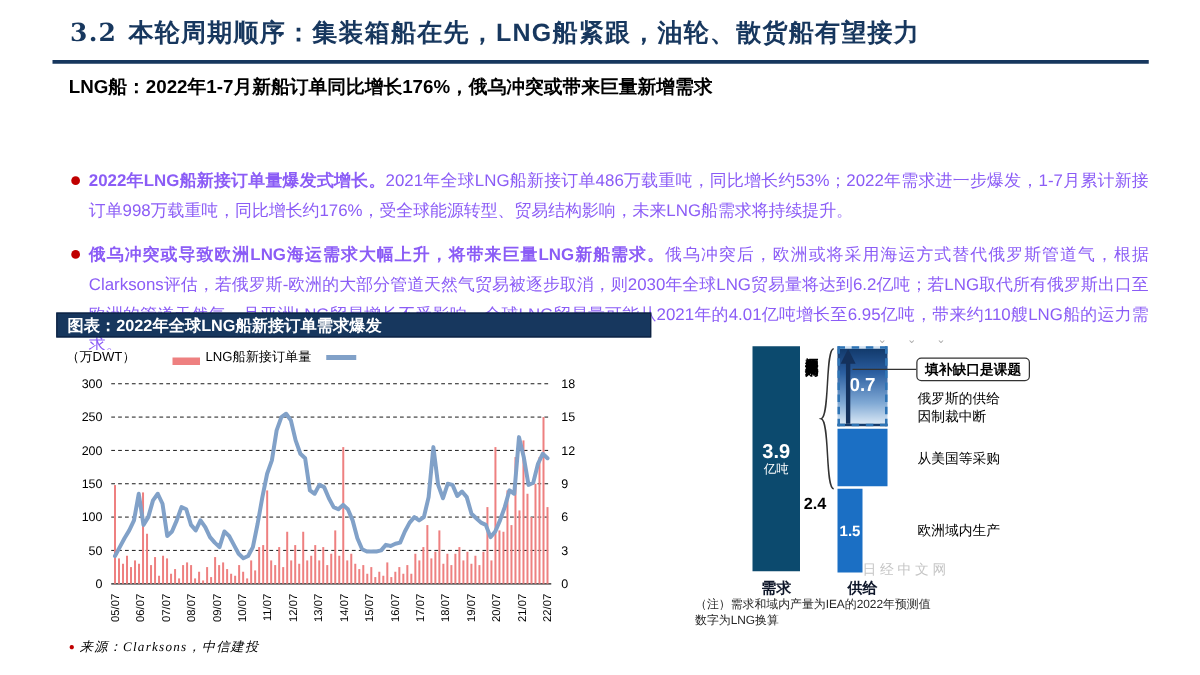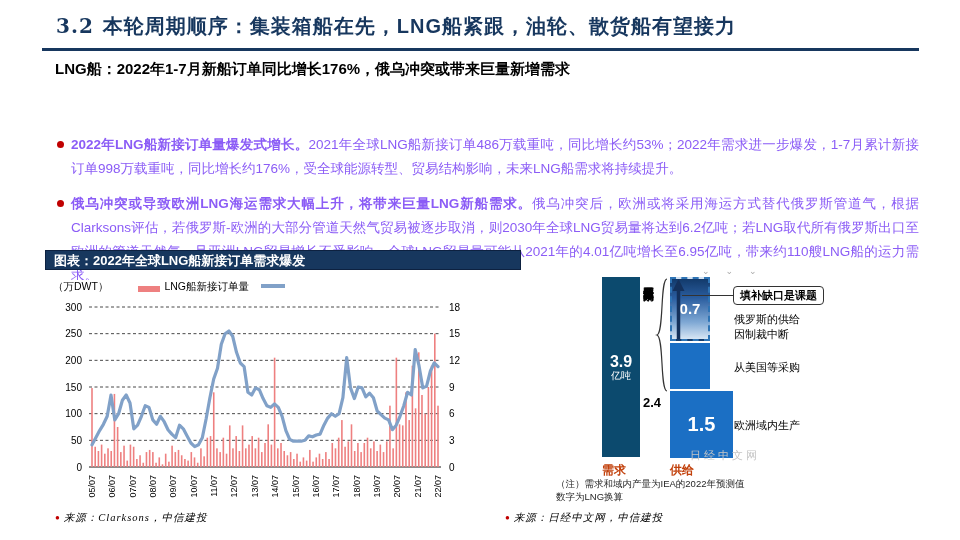--- a/index.html
+++ b/index.html
@@ -36,30 +36,30 @@
   .source{position:absolute;top:511px;font-size:10.5px;font-style:italic;font-family:"Liberation Serif",serif;color:#000;letter-spacing:1px;}
   .src-left{left:55px;} .src-right{left:505px;}
   .src-dot{color:#C00000;font-style:normal;font-size:8px;vertical-align:1px;margin-right:3px;}
 
   
   .nikkei{position:absolute;left:496px;top:272px;width:423px;height:234px;}
   .crop-marks{position:absolute;left:206px;top:-6px;font-size:9px;color:#a9a9a9;letter-spacing:16px;}
   .demand-bar{position:absolute;left:106px;top:5px;width:38px;height:180px;background:#0c4a6e;color:#fff;display:flex;flex-direction:column;align-items:center;justify-content:center;}
   .demand-num{font-size:16px;font-weight:bold;line-height:17px;}
   .demand-unit{font-size:10px;line-height:12px;}
-  .cat-label{position:absolute;top:190px;font-size:12px;font-weight:bold;color:#c2410c;}
+  .cat-label{position:absolute;top:190px;font-size:12px;font-weight:bold;color:#0f172a;text-align:center;}
   .cat-demand{left:106px;width:38px;} .cat-supply{left:174px;width:40px;}
   .gap-text{position:absolute;left:146px;top:6px;writing-mode:vertical-rl;font-size:10.5px;font-weight:bold;color:#000;height:112px;letter-spacing:0.5px;}
   .gap-num{position:absolute;left:147px;top:123px;font-size:13px;font-weight:bold;color:#000;}
   .brace-svg{position:absolute;left:159px;top:5px;}
   .supply-gap-box{position:absolute;left:174px;top:5px;width:40px;height:64px;border:2px dashed #2E74B5;box-sizing:border-box;background:linear-gradient(180deg,#123A6B 0%,#2B5EA0 32%,#7FA8D4 72%,#D8E6F4 100%);}
   .gap-box-num{position:absolute;left:174px;top:28px;width:40px;text-align:center;color:#fff;font-size:15px;font-weight:bold;}
   .arrow-svg{position:absolute;left:176px;top:7px;}
   .supply-mid{position:absolute;left:174px;top:71px;width:40px;height:46px;background:#1B6FC4;}
-  .supply-bot{position:absolute;left:174px;top:119px;width:63px;height:67px;background:#1B6FC4;color:#fff;display:flex;align-items:center;justify-content:center;font-size:20px;font-weight:bold;}
+  .supply-bot{position:absolute;left:174px;top:119px;width:20px;height:67px;background:#1B6FC4;color:#fff;display:flex;align-items:center;justify-content:center;font-size:12px;font-weight:bold;}
   .callout{position:absolute;left:237px;top:14px;border:1.2px solid #333;border-radius:4px;padding:1px 6px;font-size:11px;font-weight:bold;background:#fff;color:#000;white-space:nowrap;}
   .callout-line{position:absolute;left:186px;top:23px;width:51px;height:1px;background:#333;}
   .ann{position:absolute;left:238px;font-size:11px;color:#000;line-height:15px;white-space:pre-line;}
   .ann-russia{top:40px;} .ann-usa{top:88px;} .ann-eu{top:146px;}
   .watermark{position:absolute;left:194px;top:176px;font-size:11px;color:#C5C5C5;letter-spacing:3px;}
   .note{position:absolute;left:60px;top:206px;font-size:9.5px;color:#262626;line-height:12.5px;white-space:pre-line;}
 
   
   .logo{position:absolute;left:790px;top:497px;display:flex;align-items:center;}
   .logo-text{margin-left:6px;color:#54565B;}
@@ -288,18 +288,15 @@
     <div class="ann ann-eu">欧洲域内生产</div>
 
     <div class="watermark">日经中文网</div>
     <div class="note">（注）需求和域内产量为IEA的2022年预测值
 数字为LNG换算</div>
   </div>
 
   <div class="source src-left">
     <span class="src-dot">●</span><span>来源：Clarksons，中信建投</span>
   </div>
-  <div class="source src-right">
-    <span class="src-dot">●</span><span>来源：日经中文网，中信建投</span>
-  </div>
 
 
 </div>
 
 </body></html>

